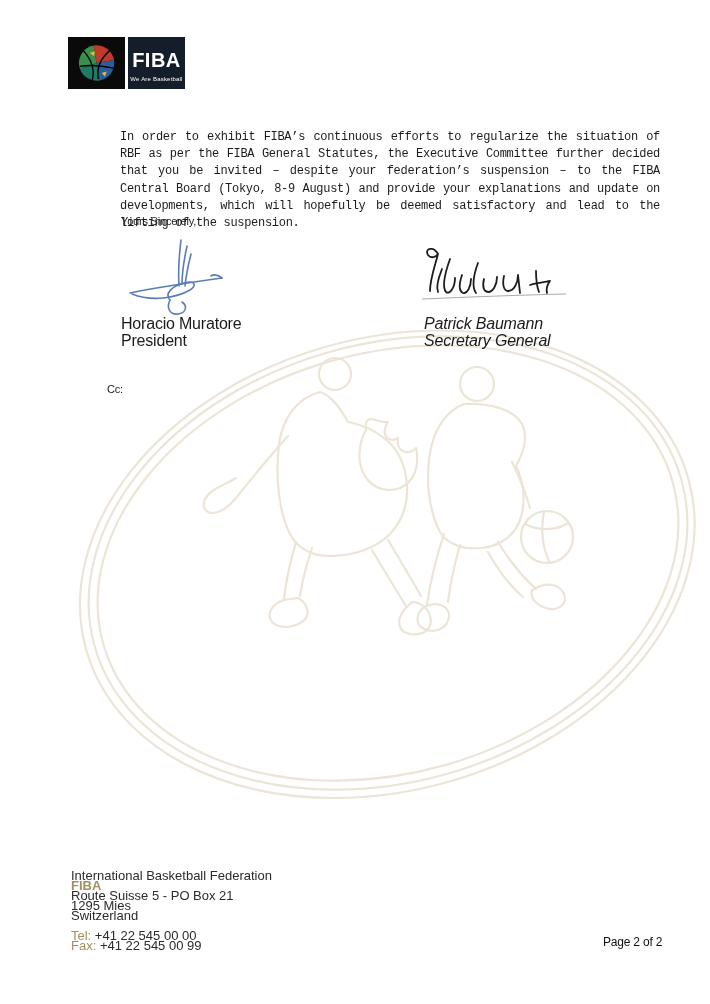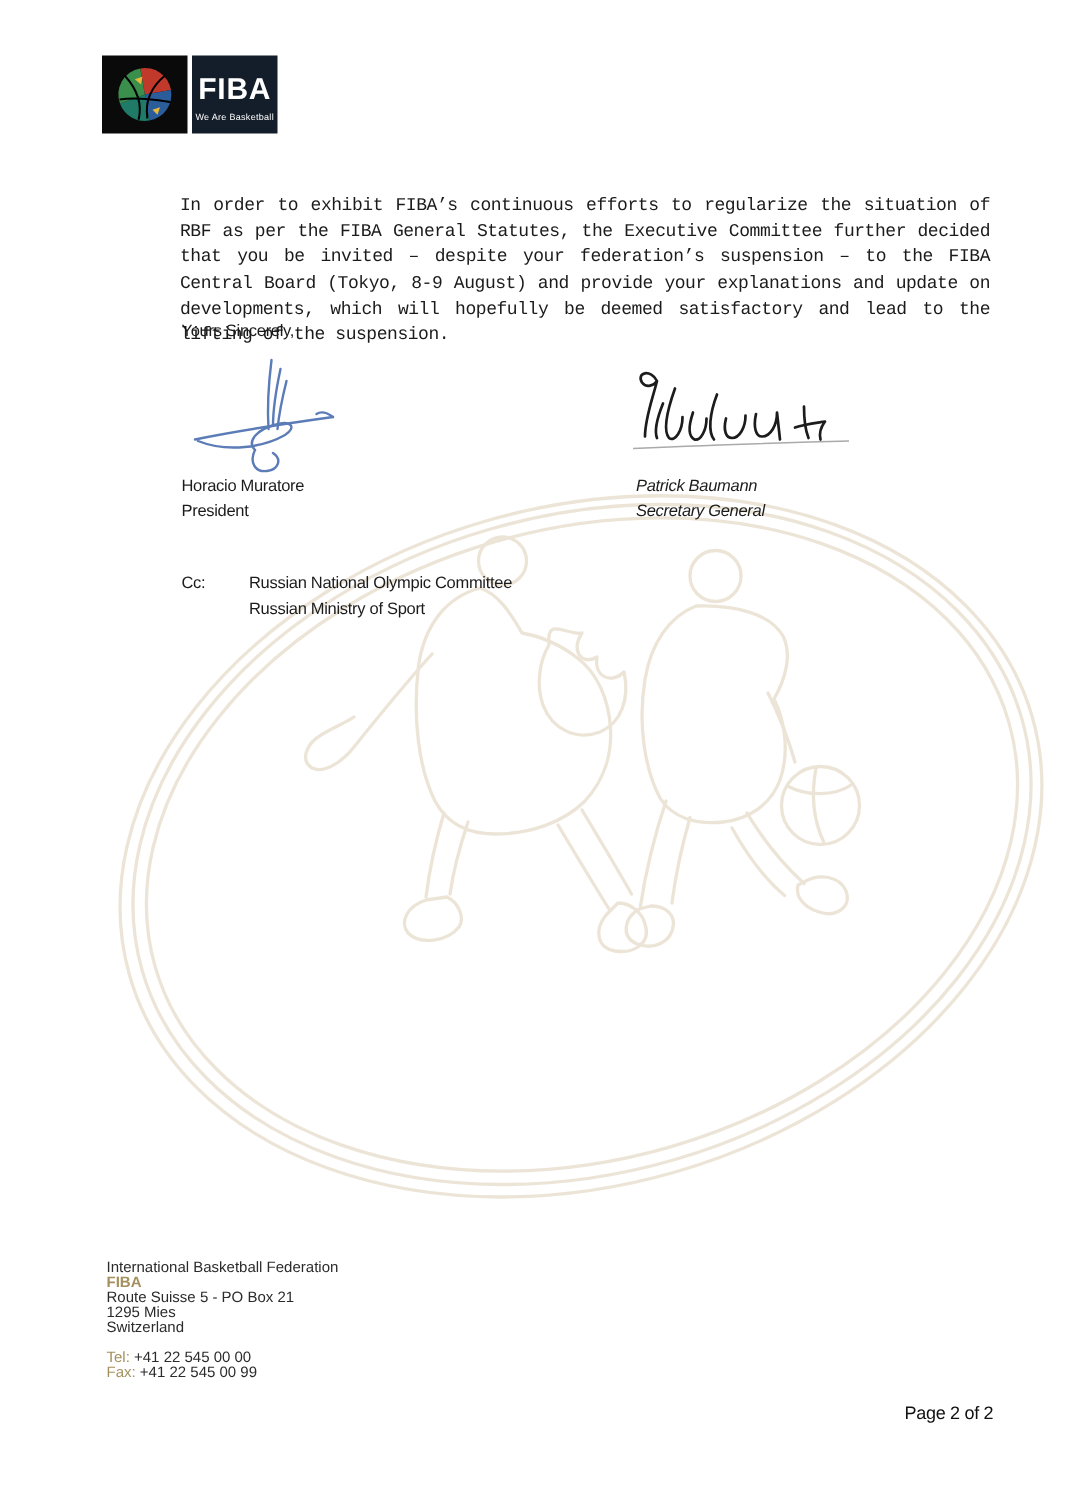--- a/index.html
+++ b/index.html
@@ -57,29 +57,29 @@
     font-family: Liberation Mono, monospace;
   }
   .closing {
     left: 85px; top: 215px;
     font-size: 11px; letter-spacing: -0.2px; color: #1b1b1b;
   }
 
   .sig-blue  { left: 88px;  top: 236px; }
   .sig-black { left: 384px; top: 243px; }
 
-  .signatory { font-size: 11px; line-height: 16.5px; letter-spacing: -0.2px; color: #1b1b1b; }
+  .signatory { font-size: 16px; line-height: 16.5px; letter-spacing: -0.2px; color: #1b1b1b; }
   .signatory.s-left  { left: 85px;  top: 316px; }
   .signatory.s-right { left: 388px; top: 316px; font-style: italic; }
 
-  .cc-block { left: 85px; top: 381px; display: flex; font-size: 11px; line-height: 16.5px; letter-spacing: -0.2px; color: #1b1b1b; }
+  .cc-block { left: 71px; top: 381px; display: flex; font-size: 11px; line-height: 16.5px; letter-spacing: -0.2px; color: #1b1b1b; }
   .cc-label { width: 45px; }
 
   
-  .footer { left: 35px; top: 841px; font-size: 10px; line-height: 10px; color: #2b2b2b; letter-spacing: 0; }
+  .footer { left: 35px; top: 871px; font-size: 13px; line-height: 10px; color: #2b2b2b; letter-spacing: 0; }
   .footer .gold { color: #a3905c; }
   .footer .bold { font-weight: bold; }
   .footer-gap { height: 10px; }
 
   .page-indicator {
     left: 567px; top: 935px;
     font-size: 12px; letter-spacing: -0.2px; color: #111111;
   }
 </style>
 </head>
@@ -186,24 +186,20 @@
     <div>Horacio Muratore</div>
     <div>President</div>
   </div>
   <div class="content signatory s-right">
     <div>Patrick Baumann</div>
     <div>Secretary General</div>
   </div>
 
   <div class="content cc-block">
     <div class="cc-label">Cc:</div>
-    <div class="cc-list">
-      <div>Russian National Olympic Committee</div>
-      <div>Russian Ministry of Sport</div>
-    </div>
   </div>
 
   <div class="content footer">
     <div>International Basketball Federation</div>
     <div class="gold bold">FIBA</div>
     <div>Route Suisse 5 - PO Box 21</div>
     <div>1295 Mies</div>
     <div>Switzerland</div>
     <div class="footer-gap"></div>
     <div><span class="gold">Tel:</span> <span>+41 22 545 00 00</span></div>

